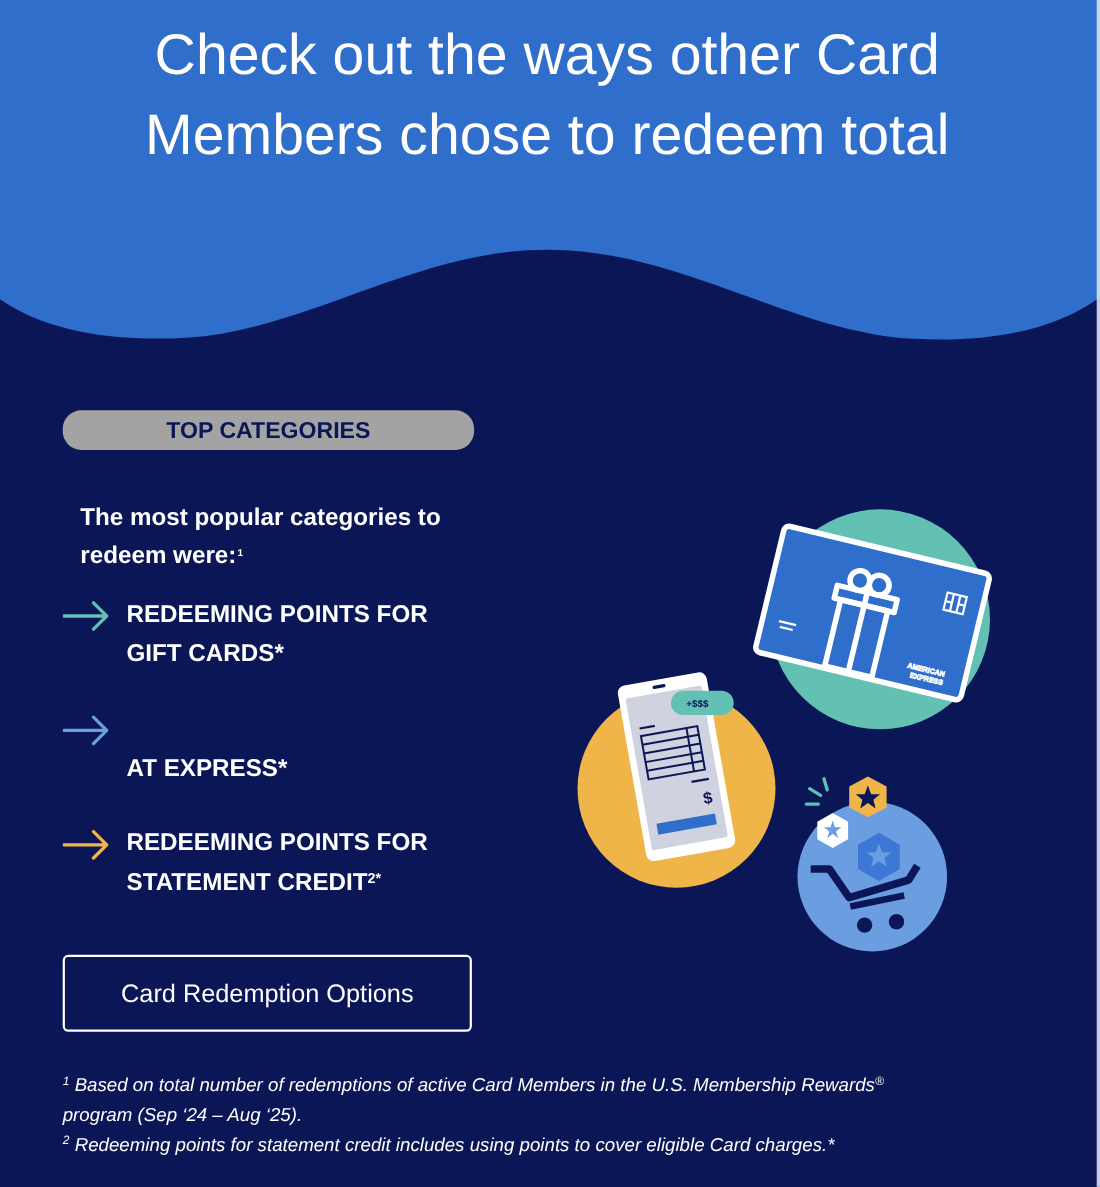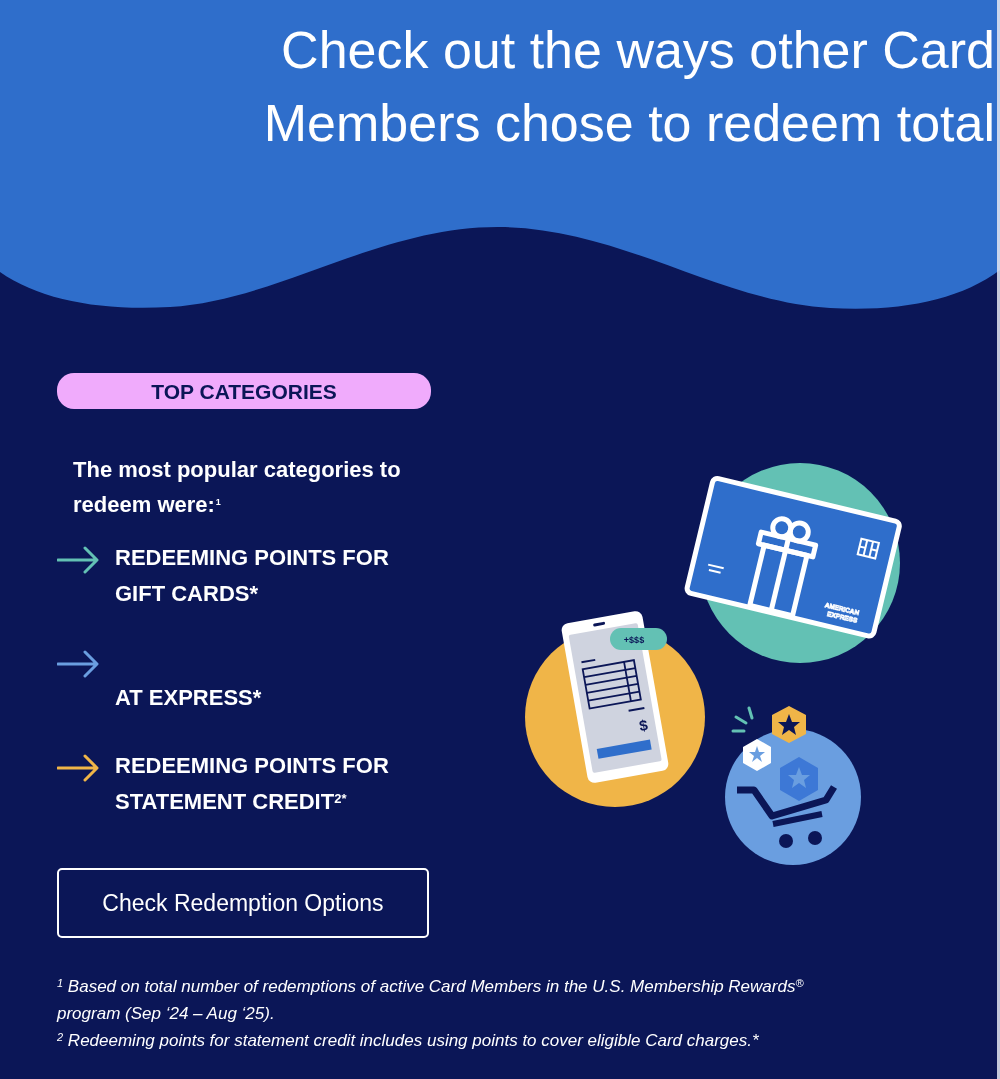--- a/index.html
+++ b/index.html
@@ -7,27 +7,27 @@
       width: 1000px; height: 1079px; overflow: hidden;
       background: #0b1657;
       font-family: "Liberation Sans", sans-serif;
       position: relative;
     }
     .page { position: relative; width: 1000px; height: 1079px; }
     .hero-bg { position: absolute; left: 0; top: 0; width: 1000px; height: 320px; }
     .right-edge { position: absolute; right: 0; top: 0; width: 3px; height: 1079px; background: #e6e9f2; opacity: .85; }
     .hero-title {
       position: absolute; left: 0; top: 14px; width: 995px;
-      text-align: right; color: #ffffff;
+      text-align: center; color: #ffffff;
       font-size: 52px; line-height: 73px; font-weight: 400;
       margin: 0; letter-spacing: 0px;
     }
     .badge {
       position: absolute; left: 57px; top: 373px; width: 374px; height: 36px;
-      background: #f0abfc; color: #0b1657;
+      background: #a3a3a3; color: #0b1657;
       font-weight: 700; font-size: 21px; line-height: 37px; text-align: center; border-radius: 17px;
     }
     .intro {
       position: absolute; left: 57px; top: 436px; width: 390px;
       color: #ffffff; font-weight: 700; font-size: 22px; line-height: 35px; margin: 16px;
     }
     .intro sup { font-size: 9px; vertical-align: top; position: relative; top: -2px; margin-left: 1px; }
     .cat-list { position: absolute; left: 57px; top: 540px; width: 400px; margin: 0; padding: 0; list-style: none; }
     .cat-item { position: relative; height: 72px; margin-bottom: 32px; }
     .cat-arrow { position: absolute; left: 0; top: 6px; width: 42px; height: 28px; }
@@ -81,21 +81,21 @@
       <div class="cat-text"><br><span>AT EXPRESS</span><span>*</span></div>
     </li>
     <li class="cat-item">
       <svg class="cat-arrow" viewBox="0 0 42 28">
         <path d="M1,14 H39 M28,2 L40,14 L28,26" fill="none" stroke="#f0b548" stroke-width="3" stroke-linecap="round" stroke-linejoin="round"></path>
       </svg>
       <div class="cat-text"><span>REDEEMING POINTS FOR</span><br><span>STATEMENT CREDIT</span><sup>2*</sup></div>
     </li>
   </ul>
 
-  <button class="cta">Check Redemption Options</button>
+  <button class="cta">Card Redemption Options</button>
 
   <svg class="illustration" viewBox="500 430 440 460">
 
     <circle cx="800" cy="563" r="100" fill="#63c1b4"></circle>
     <g transform="rotate(13.5 792 558)">
       <rect x="697" y="498" width="192" height="118" rx="5" fill="#2f6ecb" stroke="#ffffff" stroke-width="5"></rect>
 
       <g fill="none" stroke="#ffffff" stroke-width="5" stroke-linejoin="round">
         <circle cx="775" cy="531" r="9"></circle>
         <circle cx="793" cy="531" r="9"></circle>

